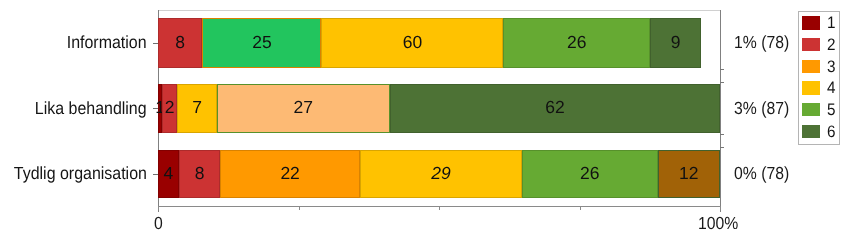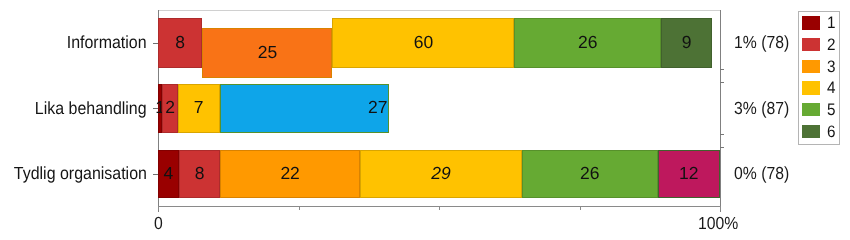--- a/index.html
+++ b/index.html
@@ -74,21 +74,21 @@
   <div class="cat-tick" id="cat-tick-1" style="top: 108.45px;"></div>
   <div class="cat-tick" id="cat-tick-2" style="top: 173.9px;"></div>
   <div class="cat-label" id="cat-label-0" style="top: 33.85px;">Information</div>
   <div class="cat-label" id="cat-label-1" style="top: 99.55px;">Lika behandling</div>
   <div class="cat-label" id="cat-label-2" style="top: 165px;">Tydlig organisation</div>
 
   <div class="bar" id="bar-0" style="top: 18px; width: 562px; height: 49.5px;">
       <div class="seg" style="width: 44.398px; background: rgb(204, 51, 51); border: 1px solid rgb(173, 43, 43);">
         <span>8</span>
       </div>
-      <div class="seg" style="width: 130px; background: #f97316; border: 1px solid rgb(217, 130, 0); margin-top: 10px;">
+      <div class="seg" style="width: 119px; background: #22c55e; border: 1px solid rgb(217, 130, 0);">
         <span>25</span>
       </div>
       <div class="seg" style="width: 182.088px; background: rgb(255, 194, 0); border: 1px solid rgb(217, 165, 0);">
         <span>60</span>
       </div>
       <div class="seg" style="width: 146.682px; background: rgb(102, 170, 51); border: 1px solid rgb(87, 145, 43);">
         <span>26</span>
       </div>
       <div class="seg" style="width: 51.142px; background: rgb(77, 114, 53); border: 1px solid rgb(65, 97, 45);">
         <span>9</span>
@@ -97,41 +97,44 @@
   <div class="bar" id="bar-1" style="top: 84.2px; width: 562px; height: 48.5px;">
       <div class="seg" style="width: 4.215px; background: rgb(153, 0, 0); border: 1px solid rgb(130, 0, 0);">
         <span>1</span>
       </div>
       <div class="seg" style="width: 15.736px; background: rgb(204, 51, 51); border: 1px solid rgb(173, 43, 43);">
         <span>2</span>
       </div>
       <div class="seg" style="width: 41.588px; background: rgb(255, 194, 0); border: 1px solid rgb(217, 165, 0);">
         <span>7</span>
       </div>
-      <div class="seg" style="width: 169px; background: #0ea5e9; border: 1px solid rgb(87, 145, 43); justify-content: flex-end;">
+      <div class="seg" style="width: 182px; background: #fdba74; border: 1px solid rgb(87, 145, 43);">
         <span>27</span>
+      </div>
+      <div class="seg" style="width: 347.597px; background: rgb(77, 114, 53); border: 1px solid rgb(65, 97, 45);">
+        <span>62</span>
       </div>
     </div>
   <div class="bar" id="bar-2" style="top: 149.8px; width: 562px; height: 48.2px;">
       <div class="seg" style="width: 21.7494px; background: rgb(153, 0, 0); border: 1px solid rgb(130, 0, 0);">
         <span>4</span>
       </div>
       <div class="seg" style="width: 42.8806px; background: rgb(204, 51, 51); border: 1px solid rgb(173, 43, 43);">
         <span>8</span>
       </div>
       <div class="seg" style="width: 146px; background: rgb(255, 153, 0); border: 1px solid rgb(217, 130, 0);">
         <span>22</span>
       </div>
       <div class="seg" style="width: 168.6px; background: rgb(255, 194, 0); border: 1px solid rgb(217, 165, 0); font-style: italic;">
         <span>29</span>
       </div>
       <div class="seg" style="width: 141.624px; background: rgb(102, 170, 51); border: 1px solid rgb(87, 145, 43);">
         <span>26</span>
       </div>
-      <div class="seg" style="width: 65px; background: #be185d; border: 1px solid rgb(65, 97, 45);">
+      <div class="seg" style="width: 65px; background: #a16207; border: 1px solid rgb(65, 97, 45);">
         <span>12</span>
       </div>
     </div>
 
   <div class="row-note" id="note-0" style="top: 33.95px;">1% (78)</div>
   <div class="row-note" id="note-1" style="top: 99.65px;">3% (87)</div>
   <div class="row-note" id="note-2" style="top: 165.1px;">0% (78)</div>
 
   <div class="legend-box"></div>
   <div id="legend-items">

